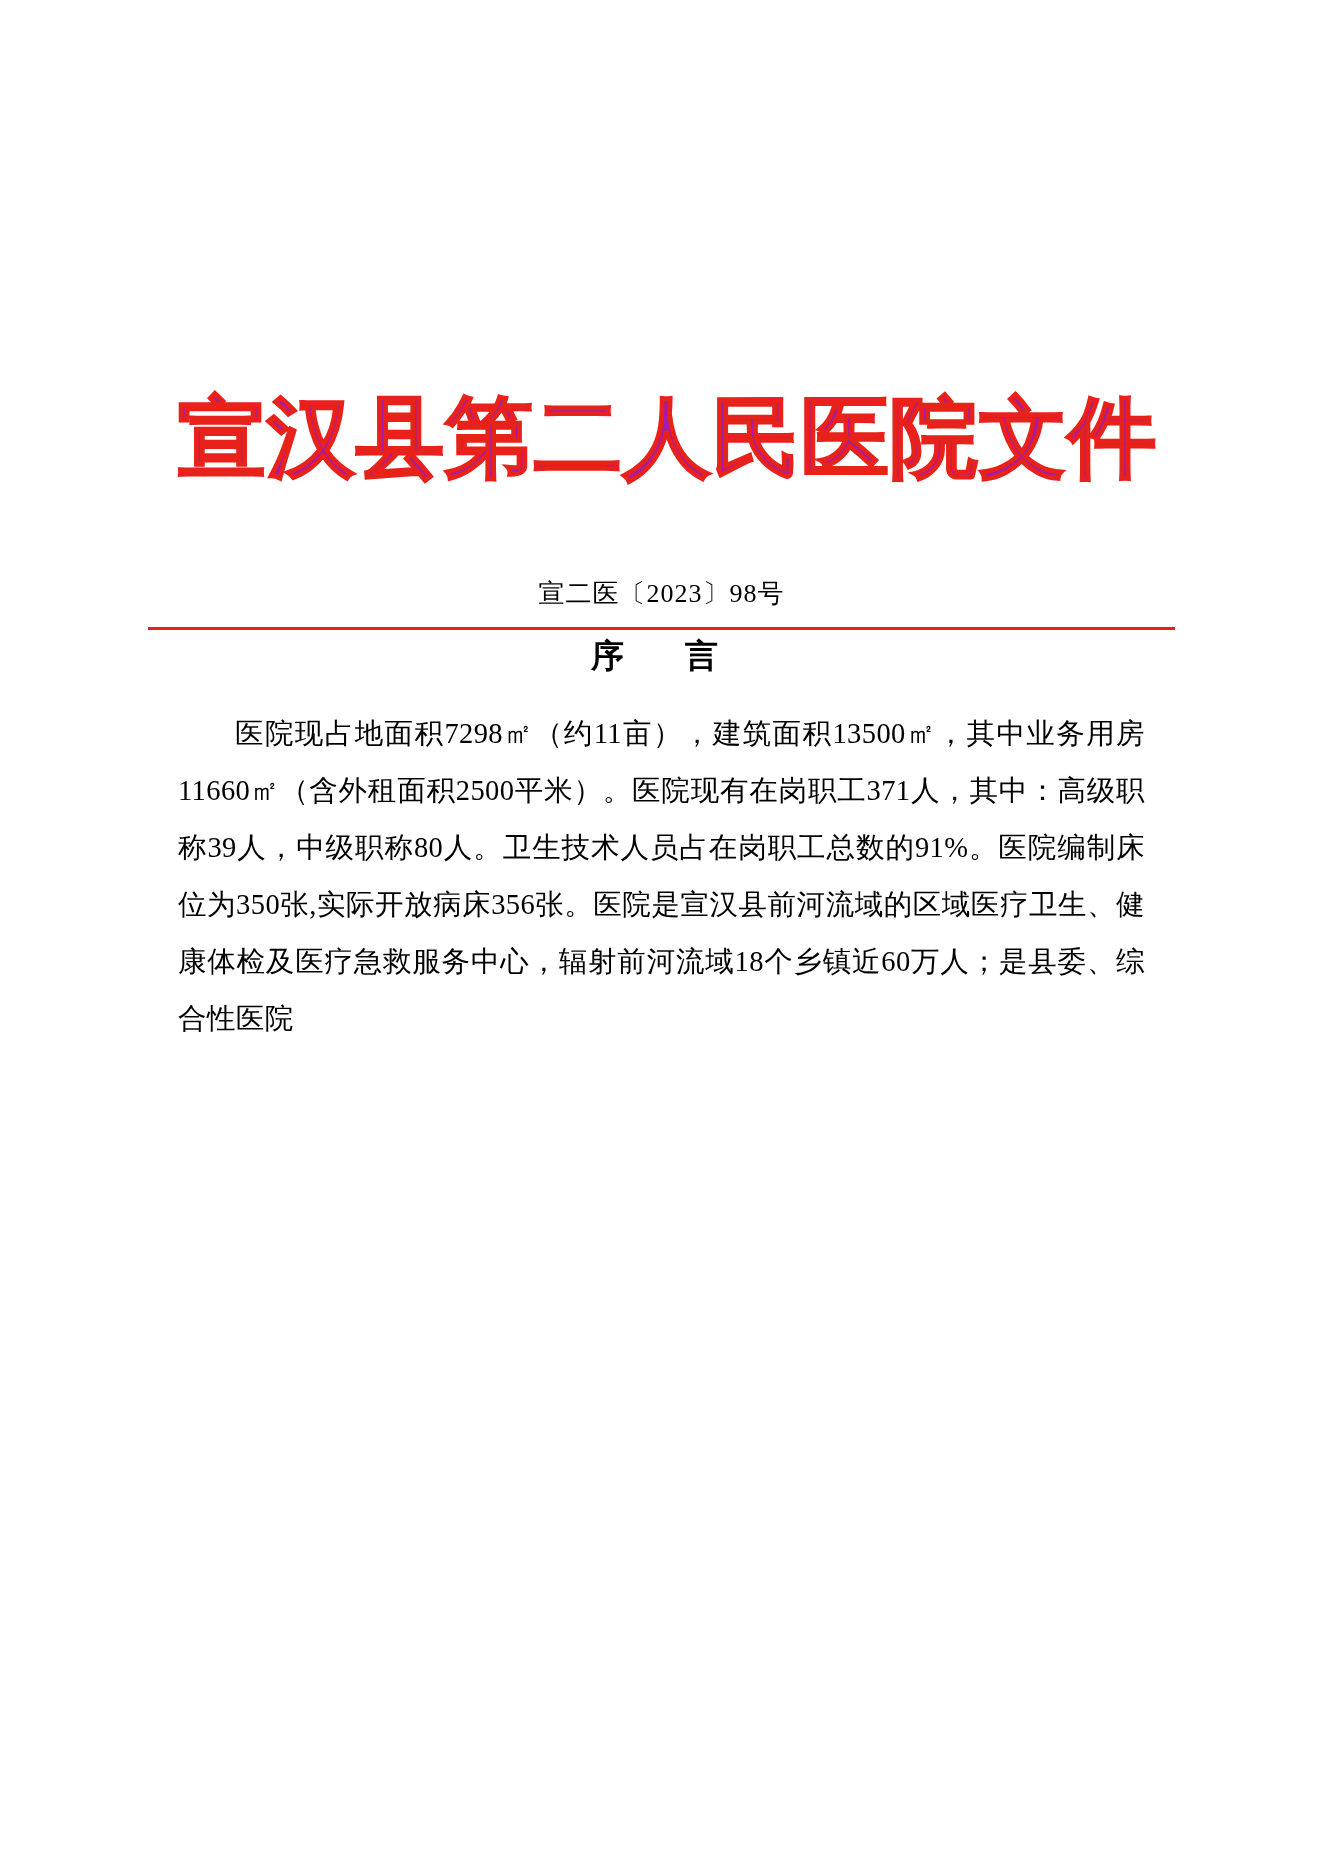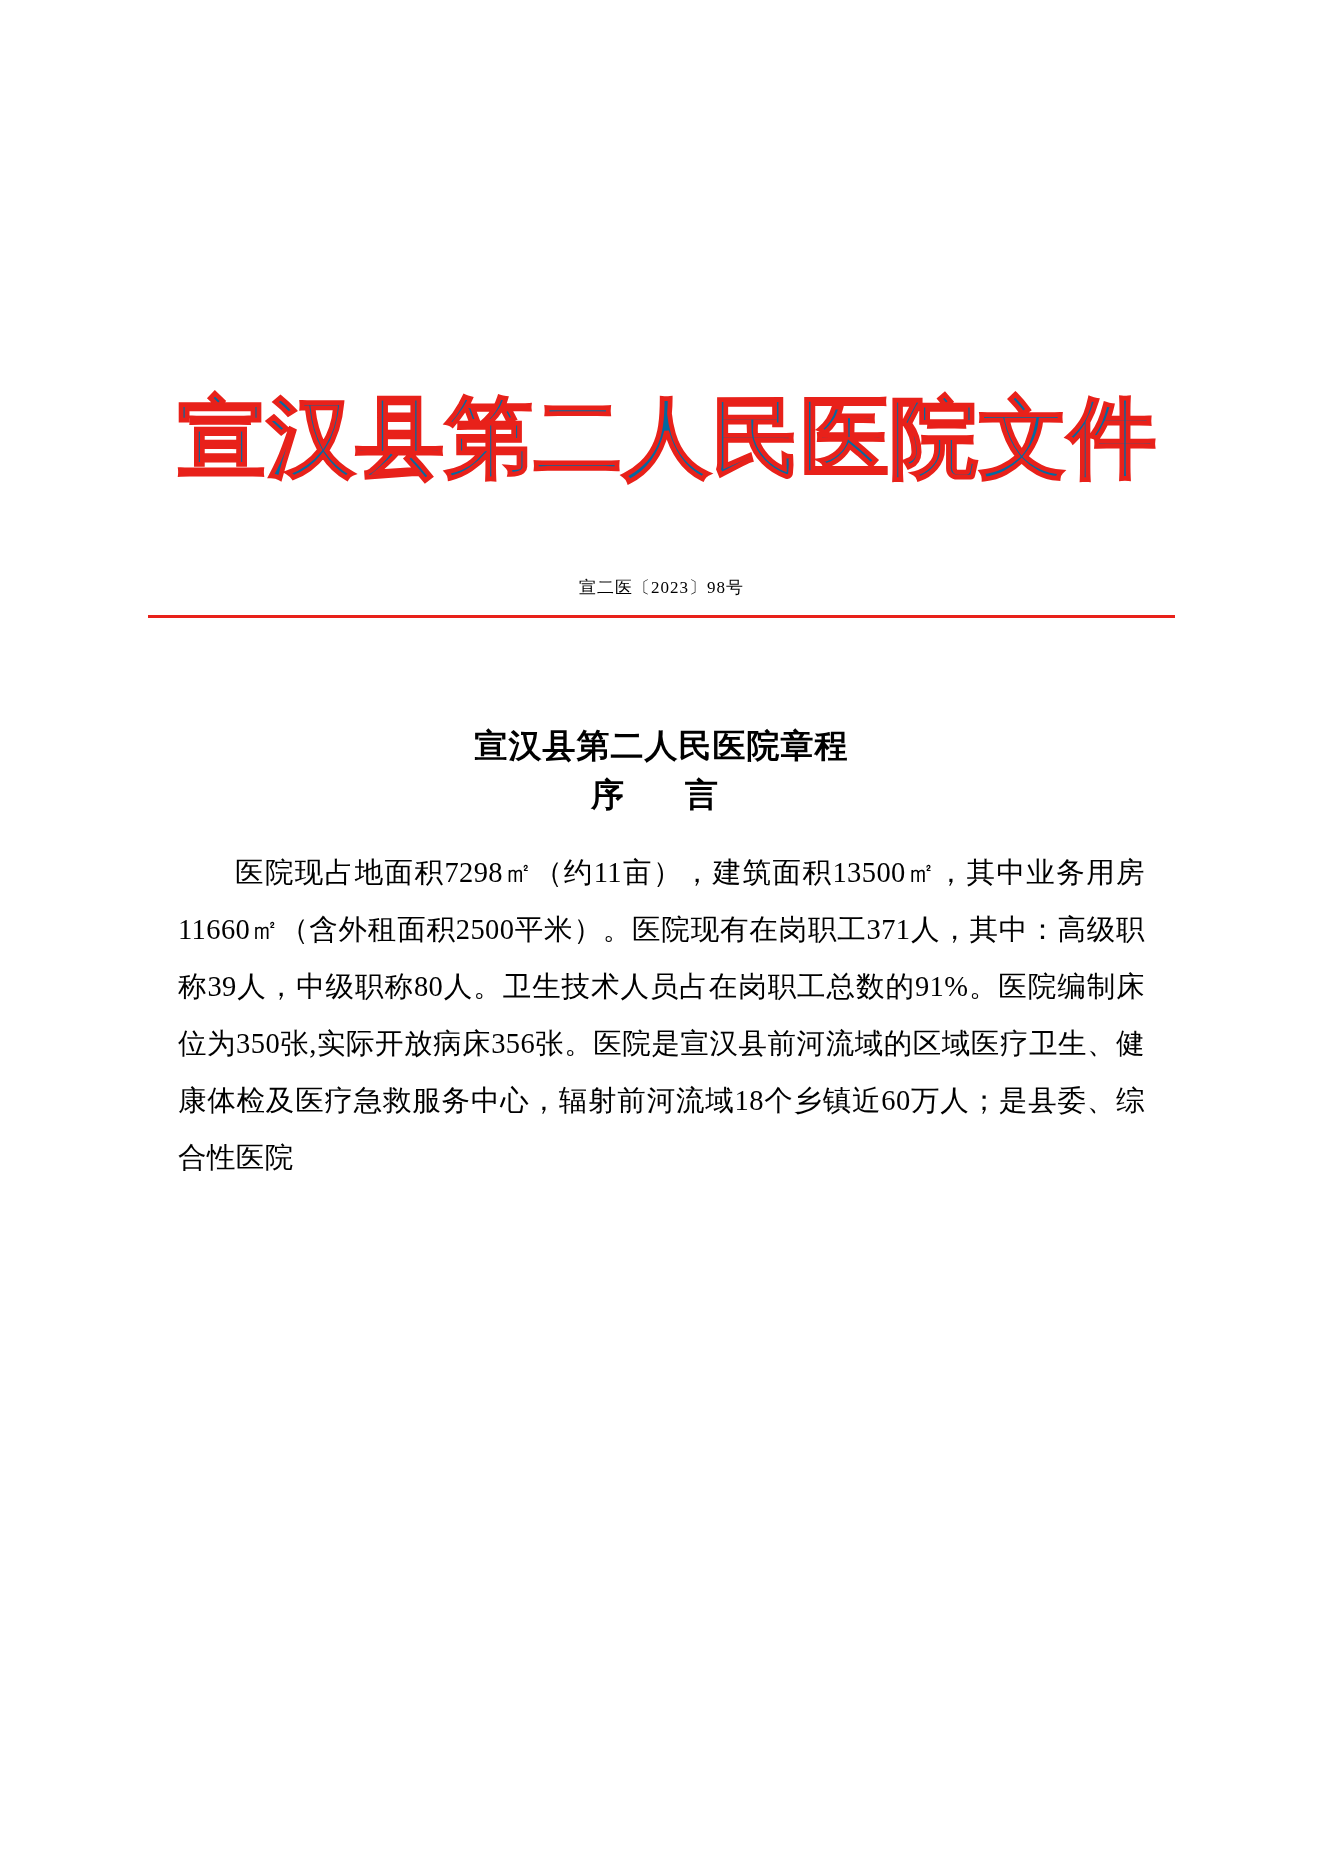--- a/index.html
+++ b/index.html
@@ -23,33 +23,33 @@
     padding: 0 178px;
     position: relative;
   }
 
   
   .masthead {
     text-align: center;
     margin-top: 392px;
   }
   .masthead-title {
-    color: #0369a1;
+    color: #a21caf;
     font-family: "DejaVu Sans", "Liberation Sans", sans-serif;
     font-weight: 700;
     font-size: 88px;
     line-height: 1.05;
     letter-spacing: 1px;
     white-space: nowrap;
     -webkit-text-stroke: 2px #e8211a;
   }
 
   .doc-number {
     text-align: center;
-    font-size: 17px;
+    font-size: 26px;
     margin-top: 92px;
     letter-spacing: 1px;
   }
 
   .red-rule {
     height: 3px;
     background: #e8211a;
     margin-top: 16px;
     margin-left: -30px;
     margin-right: -30px;
@@ -91,21 +91,20 @@
 <div class="page">
 
   <div class="masthead">
     <div class="masthead-title">宣汉县第二人民医院文件</div>
   </div>
 
   <div class="doc-number">宣二医〔2023〕98号</div>
 
   <div class="red-rule"></div>
 
-  <div class="doc-title">宣汉县第二人民医院章程</div>
 
   <div class="doc-subtitle">序　言</div>
 
   <div class="body-text">
     <p class="para">医院现占地面积7298㎡（约11亩），建筑面积13500㎡，其中业务用房11660㎡（含外租面积2500平米）。医院现有在岗职工371人，其中：高级职称39人，中级职称80人。卫生技术人员占在岗职工总数的91%。医院编制床位为350张,实际开放病床356张。医院是宣汉县前河流域的区域医疗卫生、健康体检及医疗急救服务中心，辐射前河流域18个乡镇近60万人；是县委、综合性医院</p>
   </div>
 
 </div>
 
 </body></html>

